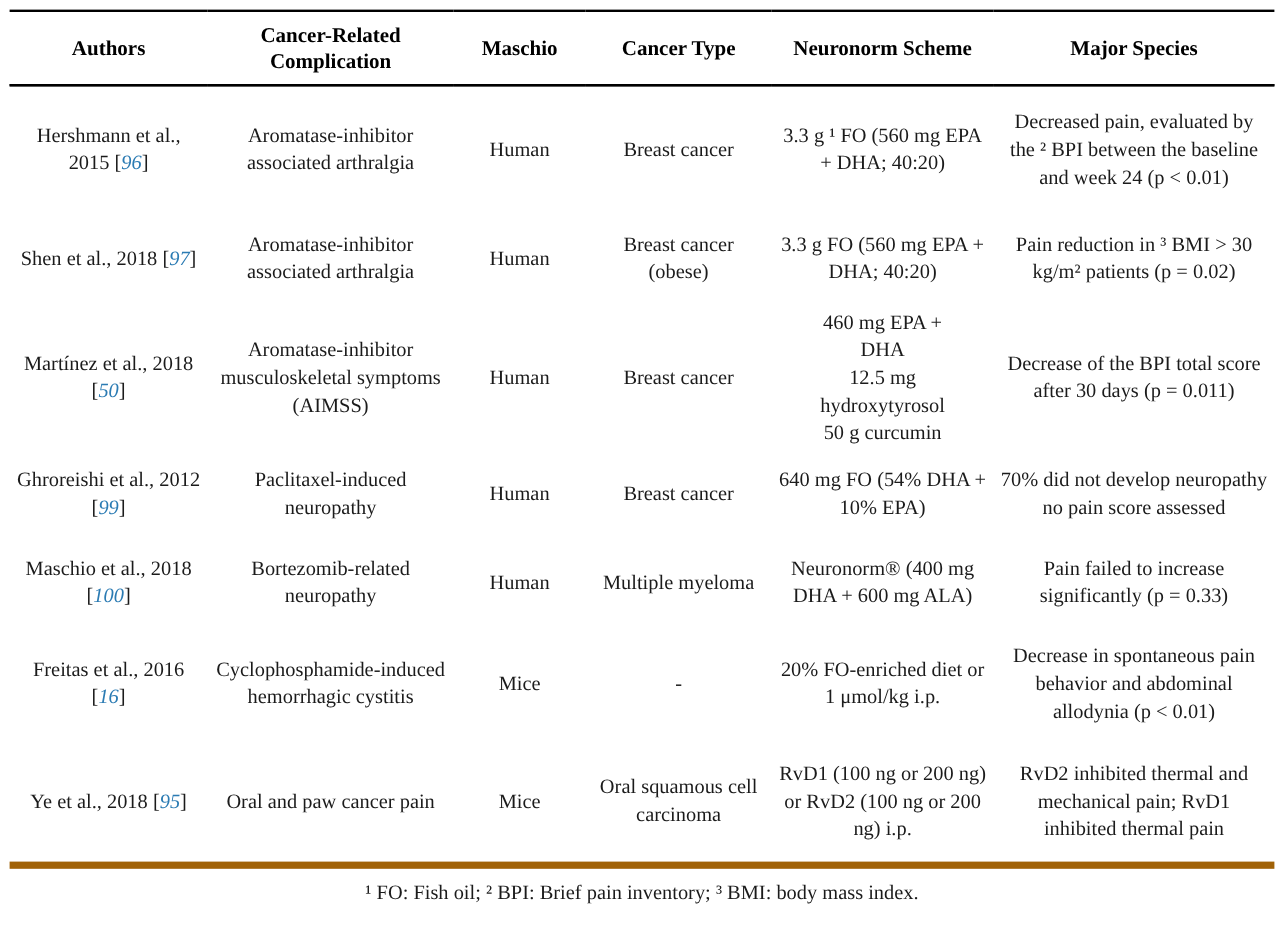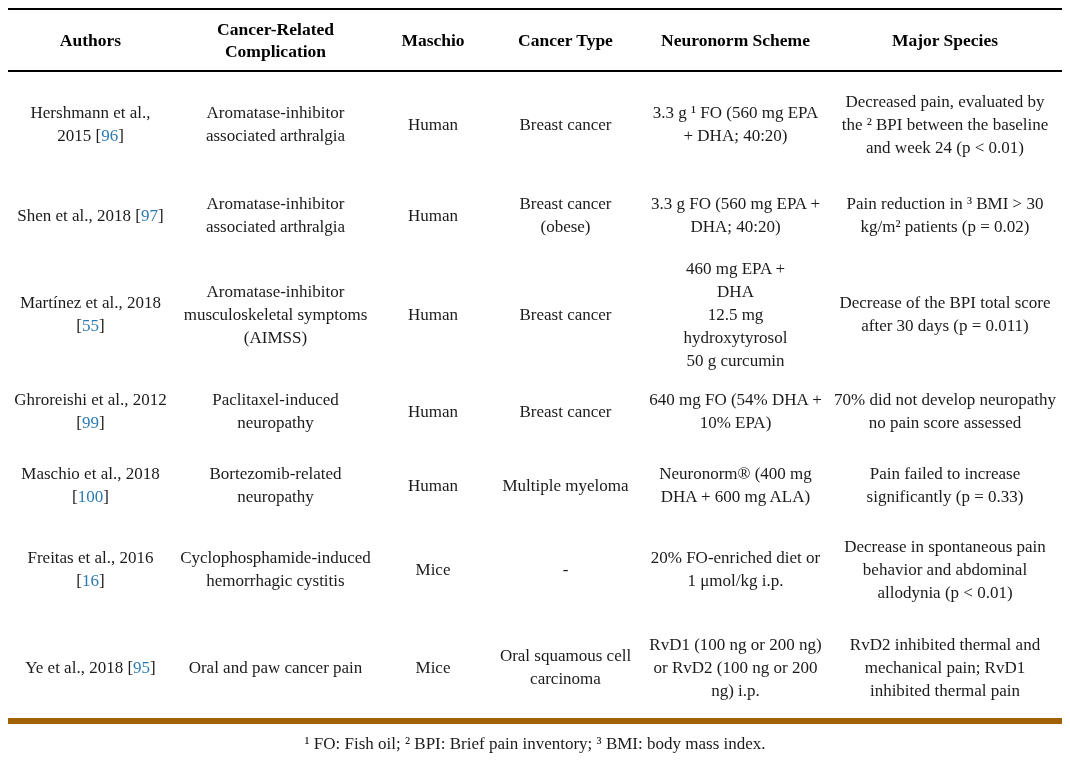--- a/index.html
+++ b/index.html
@@ -40,20 +40,21 @@
     line-height: 23px;
     padding: 2px 6px;
   }
   .ct {
     white-space: pre-line;
   }
   .ref {
     color: var(--citation, #2b7bb3);
     text-decoration: none;
     cursor: pointer;
+    font-style: italic;
   }
   tr.r0 td { height: 100px; }
   tr.r1 td { height: 74px; }
   tr.r2 td { height: 116px; }
   tr.r3 td { height: 70px; }
   tr.r4 td { height: 70px; }
   tr.r5 td { height: 90px; }
   tr.r6 td { height: 98px; }
   .footnote {
     width: 1054px;
@@ -98,21 +99,21 @@
       </tr>
       <tr class="r1">
         <td><span class="ct">Shen et al., 2018</span><span class="ct"> [</span><a class="ref">97</a><span class="ct">]</span></td>
         <td><span class="ct">Aromatase-inhibitor associated arthralgia</span></td>
         <td><span class="ct">Human</span></td>
         <td><span class="ct">Breast cancer (obese)</span></td>
         <td><span class="ct">3.3 g FO (560 mg EPA + DHA; 40:20)</span></td>
         <td><span class="ct">Pain reduction in ³ BMI &gt; 30 kg/m² patients (p = 0.02)</span></td>
       </tr>
       <tr class="r2">
-        <td><span class="ct">Martínez et al., 2018</span><span class="ct"> [</span><a class="ref">55</a><span class="ct">]</span></td>
+        <td><span class="ct">Martínez et al., 2018</span><span class="ct"> [</span><a class="ref">50</a><span class="ct">]</span></td>
         <td><span class="ct">Aromatase-inhibitor musculoskeletal symptoms (AIMSS)</span></td>
         <td><span class="ct">Human</span></td>
         <td><span class="ct">Breast cancer</span></td>
         <td><span class="ct">460 mg EPA +
 DHA
 12.5 mg
 hydroxytyrosol
 50 g curcumin</span></td>
         <td><span class="ct">Decrease of the BPI total score after 30 days (p = 0.011)</span></td>
       </tr>

